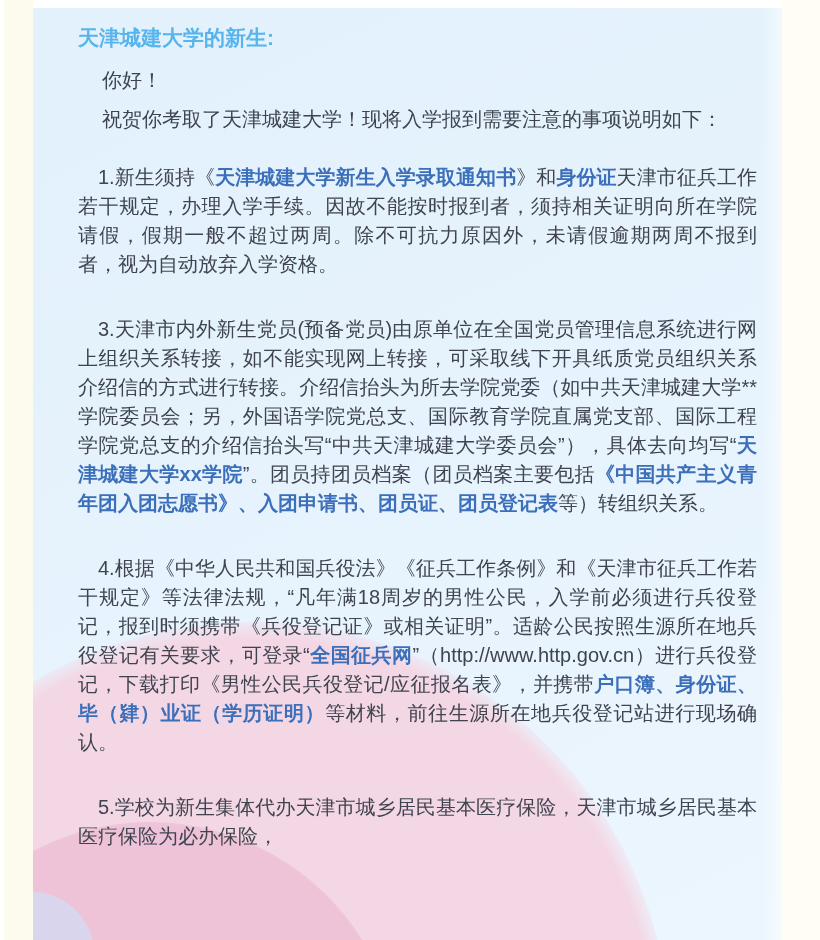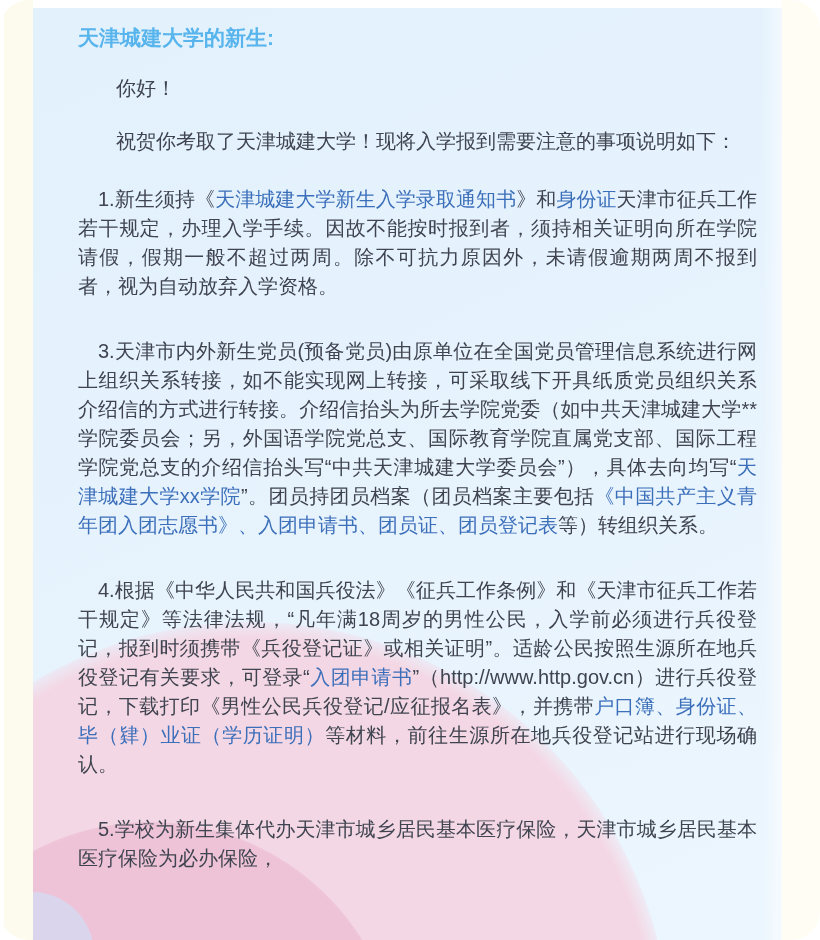--- a/index.html
+++ b/index.html
@@ -1,21 +1,21 @@
 <!DOCTYPE html>
 <html lang="zh" style="--title-blue: #57b4ec; --link-blue: #3c6fba; --text: #3f4450; --cream: #fdfaee; --cream2: #fffdf4; --pink-light: #f4d7e4; --pink-deep: #eec3d7; --lavender: #d8d7ee;"><head>
 <meta charset="utf-8">
 <style>
   html,body{margin:0;padding:0;}
   body{
     width:820px;height:940px;overflow:hidden;
     font-family:"Liberation Sans",sans-serif;
     background:#ffffff;
   }
-  .page{position:relative;width:820px;height:940px;overflow:hidden;background:#ffffff;border-radius:29px;}
+  .page{position:relative;width:820px;height:940px;overflow:hidden;background:#ffffff;}
 
   
   .strip{position:absolute;top:0;bottom:0;}
   .strip-left{left:4px;width:29px;background:var(--cream,#fdfaee);}
   .strip-right{right:0;width:38px;background:var(--cream2,#fffdf4);}
 
   
   .panel{
     position:absolute;left:33px;top:8px;width:749px;height:932px;
     overflow:hidden;
@@ -39,41 +39,41 @@
   .content{
     position:relative;z-index:2;
     padding:15px 25px 0 45px;
     color:var(--text,#3f4450);
   }
   .salutation{
     margin:0 0 10px 0;
     font-size:21px;line-height:30px;font-weight:bold;
     color:var(--title-blue,#57b4ec);
   }
-  .line{margin:18px;font-size:20px;line-height:35px;text-indent:1em;}
+  .line{margin:4px;font-size:20px;line-height:35px;text-indent:1em;}
   .para{margin:36px 0 0 0;font-size:20px;line-height:29px;text-indent:1em;text-align:justify;}
   .para.first{margin-top:26px;}
-  .seg-blue{color:var(--link-blue,#3c6fba);font-weight:normal;}
+  .seg-blue{color:var(--link-blue,#3c6fba);font-weight:bold;}
 </style>
 </head>
 <body>
 
 <div class="page">
   <div class="strip strip-left"></div>
   <div class="strip strip-right"></div>
 
   <div class="panel">
     <div class="deco deco-pink-light"></div>
     <div class="deco deco-pink-deep"></div>
     <div class="deco deco-lavender"></div>
 
     <div class="content">
       <h1 class="salutation">天津城建大学的新生:</h1>
       <p class="line">你好！</p>
       <p class="line">祝贺你考取了天津城建大学！现将入学报到需要注意的事项说明如下：</p>
 
       <p class="para first"><span>1.新生须持《</span><span class="seg-blue">天津城建大学新生入学录取通知书</span><span>》和</span><span class="seg-blue">身份证</span><span>天津市征兵工作若干规定，办理入学手续。因故不能按时报到者，须持相关证明向所在学院请假，假期一般不超过两周。除不可抗力原因外，未请假逾期两周不报到者，视为自动放弃入学资格。</span></p>
       <p class="para"><span>3.天津市内外新生党员(预备党员)由原单位在全国党员管理信息系统进行网上组织关系转接，如不能实现网上转接，可采取线下开具纸质党员组织关系介绍信的方式进行转接。介绍信抬头为所去学院党委（如中共天津城建大学**学院委员会；另，外国语学院党总支、国际教育学院直属党支部、国际工程学院党总支的介绍信抬头写“中共天津城建大学委员会”），具体去向均写“</span><span class="seg-blue">天津城建大学xx学院</span><span>”。团员持团员档案（团员档案主要包括</span><span class="seg-blue">《中国共产主义青年团入团志愿书》、入团申请书、团员证、团员登记表</span><span>等）转组织关系。</span></p>
-      <p class="para"><span>4.根据《中华人民共和国兵役法》《征兵工作条例》和《天津市征兵工作若干规定》等法律法规，“凡年满18周岁的男性公民，入学前必须进行兵役登记，报到时须携带《兵役登记证》或相关证明”。适龄公民按照生源所在地兵役登记有关要求，可登录“</span><span class="seg-blue">入团申请书</span><span>”（http://www.http.gov.cn）进行兵役登记，下载打印《男性公民兵役登记/应征报名表》，并携带</span><span class="seg-blue">户口簿、身份证、毕（肄）业证（学历证明）</span><span>等材料，前往生源所在地兵役登记站进行现场确认。</span></p>
+      <p class="para"><span>4.根据《中华人民共和国兵役法》《征兵工作条例》和《天津市征兵工作若干规定》等法律法规，“凡年满18周岁的男性公民，入学前必须进行兵役登记，报到时须携带《兵役登记证》或相关证明”。适龄公民按照生源所在地兵役登记有关要求，可登录“</span><span class="seg-blue">全国征兵网</span><span>”（http://www.http.gov.cn）进行兵役登记，下载打印《男性公民兵役登记/应征报名表》，并携带</span><span class="seg-blue">户口簿、身份证、毕（肄）业证（学历证明）</span><span>等材料，前往生源所在地兵役登记站进行现场确认。</span></p>
       <p class="para"><span>5.学校为新生集体代办天津市城乡居民基本医疗保险，天津市城乡居民基本医疗保险为必办保险，</span></p>
     </div>
   </div>
 </div>
 
 </body></html>

